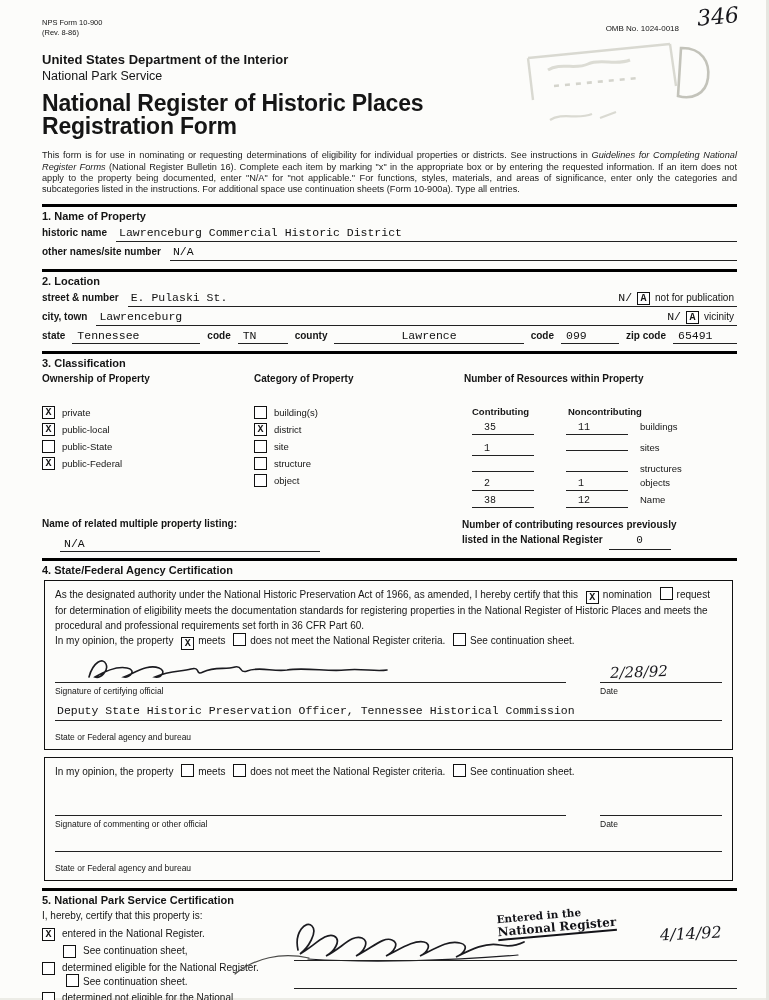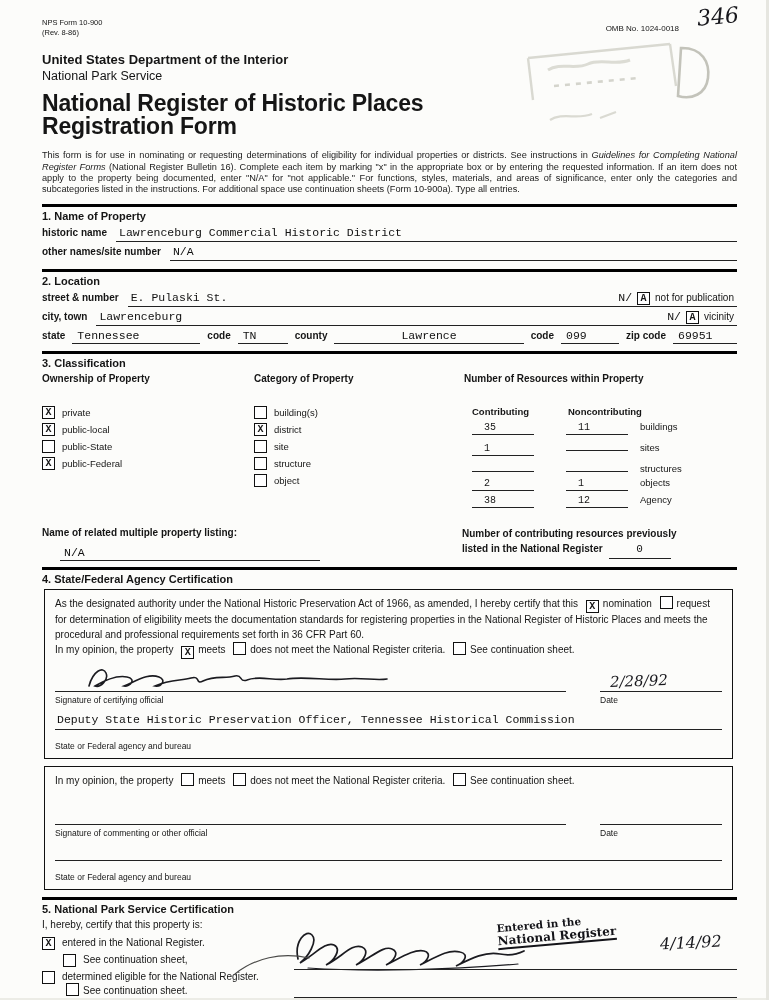--- a/index.html
+++ b/index.html
@@ -44,21 +44,21 @@
   .cols{display:flex;margin-top:3px}
   .col1{width:212px}.col2{width:210px}.col3{flex:1}
   .colhead{font-size:10px;font-weight:bold;margin-bottom:22px}
   .opt3{display:flex;align-items:center;gap:7px;font-size:9.5px;margin-bottom:4px}
   .rsub{display:flex;font-size:9.5px;font-weight:bold;margin-bottom:4px;padding-left:8px}
   .rsub .c1{width:96px}
   .rrow{display:flex;align-items:baseline;margin-bottom:3px;font-size:9.5px;padding-left:8px}
   .ncell{width:62px;border-bottom:1px solid #222;margin-right:32px;height:13px;
          font-family:"Liberation Mono",monospace;font-size:10px;padding-left:12px;box-sizing:border-box}
   .ncell.second{margin-right:12px}
-  .relrow{display:flex;margin-top:16px}
+  .relrow{display:flex;margin-top:7px}
   .rel-left{width:420px}
   .rel-right{flex:1;font-size:10px;font-weight:bold;line-height:1.45}
   .rel-lbl{font-size:10px;font-weight:bold}
   .rel-val{margin:4px 0 0 18px;border-bottom:1px solid #222;width:252px;padding:0 4px;min-height:15px}
   .pv{display:inline-block;width:62px;border-bottom:1px solid #222;text-align:center;
       font-family:"Liberation Mono",monospace;font-size:11px;font-weight:normal;margin-left:6px}
 
   
   .cbox{border:1.6px solid #111;margin:2px 4px 7px 2px;padding:6px 10px 5px;font-size:10px;line-height:1.45}
   .cbox .cb{margin:0 4px 0 5px}
@@ -168,21 +168,21 @@
   <div class="srow">
     <span class="flbl">state</span>
     <span class="seg tw" style="width:128px">Tennessee</span>
     <span class="flbl mid">code</span>
     <span class="seg tw" style="width:50px">TN</span>
     <span class="flbl mid">county</span>
     <span class="seg tw" style="flex:1;text-align:center">Lawrence</span>
     <span class="flbl mid">code</span>
     <span class="seg tw" style="width:58px">099</span>
     <span class="flbl mid">zip code</span>
-    <span class="seg tw" style="width:64px">69951</span>
+    <span class="seg tw" style="width:64px">65491</span>
   </div>
 
   <div class="bar" style="margin-top:7px"></div>
   <div class="sh">3. Classification</div>
   <div class="cols">
     <div class="col1">
       <div class="colhead">Ownership of Property</div>
       <div class="opt3">
           <span class="cb">X</span>
           <span>private</span>
@@ -245,21 +245,21 @@
         <span>structures</span>
       </div>
       <div class="rrow">
         <span class="ncell">2</span>
         <span class="ncell second">1</span>
         <span>objects</span>
       </div>
       <div class="rrow">
         <span class="ncell">38</span>
         <span class="ncell second">12</span>
-        <span>Agency</span>
+        <span>Name</span>
       </div>
     </div>
   </div>
   <div class="relrow">
     <div class="rel-left">
       <div class="rel-lbl">Name of related multiple property listing:</div>
       <div class="rel-val"><span class="tw">N/A</span></div>
     </div>
     <div class="rel-right">
       <span>Number of contributing resources previously</span><br>

